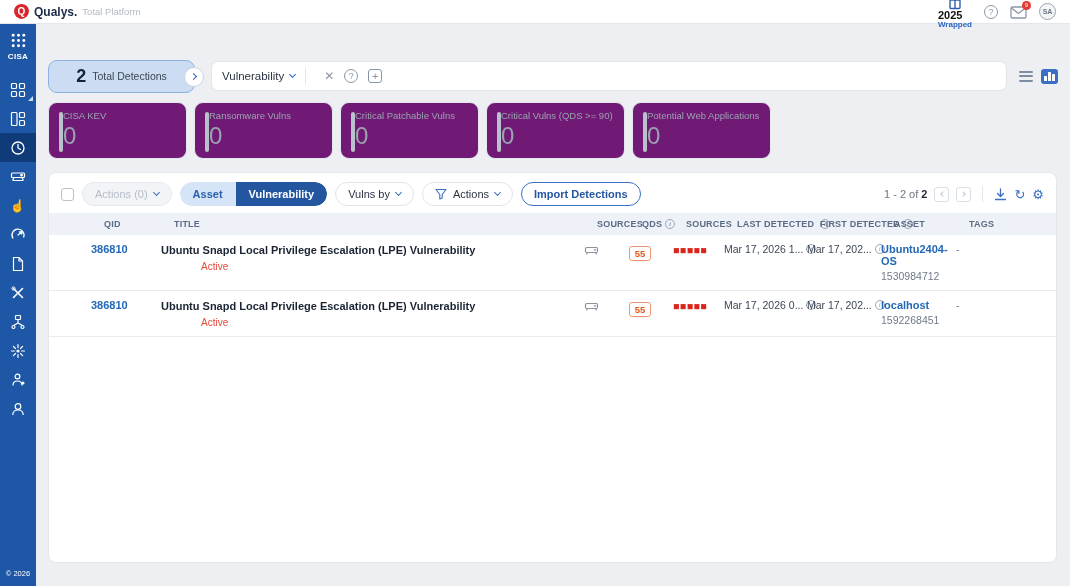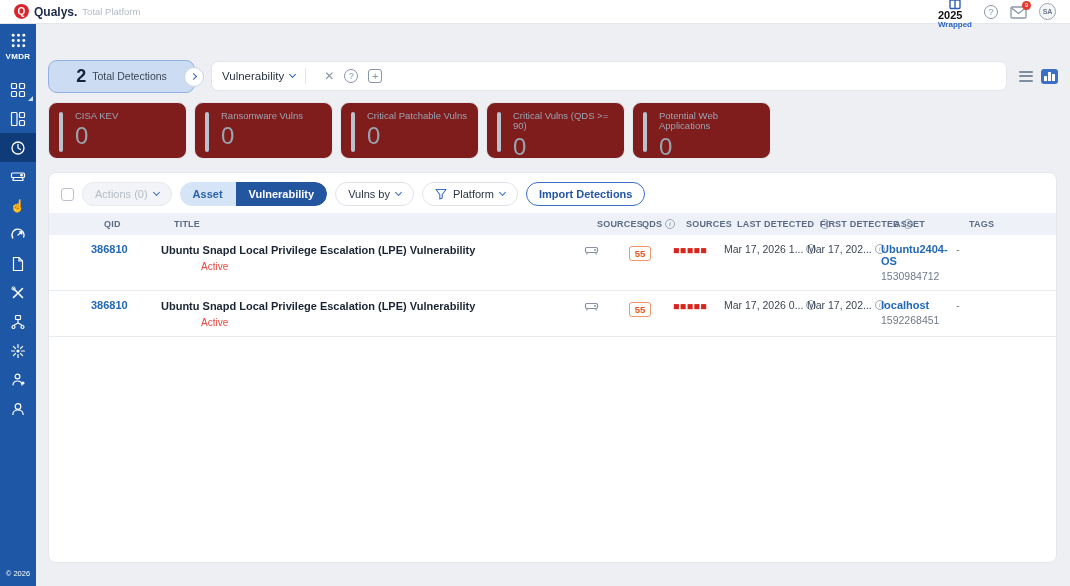--- a/index.html
+++ b/index.html
@@ -78,22 +78,22 @@
     font-size:11px; display:flex; align-items:center; justify-content:center; cursor:pointer; }
   .view-toggles { display:flex; align-items:center; gap:8px; margin-left:12px; flex:none; }
   .burger { display:flex; flex-direction:column; gap:2.5px; cursor:pointer; }
   .burger i { display:block; width:14px; height:2px; background:#7d8ea3; border-radius:1px; }
   .chart-toggle { width:17px; height:15px; background:#3a6fc4; border-radius:3px; display:flex;
     align-items:flex-end; justify-content:center; gap:1.5px; padding:2.5px; cursor:pointer; }
   .chart-toggle i { display:block; width:2.5px; background:#fff; border-radius:.5px; }
 
   
   .cards-row { display:flex; gap:7px; margin-top:9px; }
-  .sum-card { width:139px; height:57px; background:#7f1d1d; border:1px solid #e4e7ec; border-radius:9px;
-    padding:8px 10px; display:flex; gap:12px; cursor:pointer; }
+  .sum-card { width:139px; height:57px; background:#701a75; border:1px solid #e4e7ec; border-radius:9px;
+    padding:8px 10px; display:flex; gap:0; cursor:pointer; }
   .sum-bar { width:4px; height:40px; background:#b9c1cc; border-radius:2px; flex:none; margin-top:1px; }
   .sum-label { font-size:9.5px; color:#9aa3b0; line-height:1.1; }
   .sum-value { font-size:24px; color:#9aa3b0; font-weight:400; line-height:1; margin-top:3px; }
 
   
   .table-card { margin-top:13px; width:1009px; height:391px; background:#fff; border:1px solid #e4e7ec;
     border-radius:8px; overflow:hidden; }
   .tbl-toolbar { display:flex; align-items:center; padding:9px 12px 7px 12px; gap:8px; }
   .cb { width:13px; height:13px; border:1.3px solid #b9c1cc; border-radius:3px; background:#fff; cursor:pointer; }
   .btn { display:flex; align-items:center; gap:6px; font-size:11px; border-radius:15px; height:24px;
@@ -185,21 +185,21 @@
             <circle cx="13" cy="3" r="1.4"></circle>
           <circle cx="3" cy="8" r="1.4"></circle>
             <circle cx="8" cy="8" r="1.4"></circle>
             <circle cx="13" cy="8" r="1.4"></circle>
           <circle cx="3" cy="13" r="1.4"></circle>
             <circle cx="8" cy="13" r="1.4"></circle>
             <circle cx="13" cy="13" r="1.4"></circle>
         </g>
       </svg>
     </div>
-    <div class="vmdr-label">VMDR</div>
+    <div class="vmdr-label">CISA</div>
 
     <nav class="side-nav">
       <div class="side-item">
         <svg width="16" height="16" viewBox="0 0 16 16">
           <g fill="none" stroke="#fff" stroke-width="1.2">
             <rect x="1.5" y="1.5" width="5" height="5" rx="1"></rect>
               <rect x="9.5" y="1.5" width="5" height="5" rx="1"></rect>
             <rect x="1.5" y="9.5" width="5" height="5" rx="1"></rect>
               <rect x="9.5" y="9.5" width="5" height="5" rx="1"></rect>
           </g>
@@ -375,25 +375,45 @@
           <span class="seg-right">Vulnerability</span>
         </div>
         <button class="btn">
           <span>Vulns by</span>
           <i class="chev chev-down"></i>
         </button>
         <button class="btn">
           <svg width="12" height="12" viewBox="0 0 12 12">
             <path d="M1 1.5 h10 L7.2 6.5 v3.5 l-2.4 1 V6.5 z" fill="none" stroke="#3a6fc4" stroke-width="1.1" stroke-linejoin="round"></path>
           </svg>
-          <span>Platform</span>
+          <span>Actions</span>
           <i class="chev chev-down"></i>
         </button>
         <button class="btn btn-import">Import Detections</button>
 
+        <div class="toolbar-right">
+          <span class="pag-text">
+            <span>1 - 2 of</span>
+            <span class="pag-total">2</span>
+          </span>
+          <span class="pag-btn">
+              <i class="chev chev-left"></i>
+            </span>
+          <span class="pag-btn">
+              <i class="chev chev-right" style="border-color:#c0c8d2"></i>
+            </span>
+          <span class="tb-sep"></span>
+          <span class="icon-btn">
+            <svg width="13" height="13" viewBox="0 0 13 13">
+              <path d="M6.5 1 v7 M3.5 5.5 L6.5 8.5 L9.5 5.5 M1.5 11.5 h10" fill="none" stroke="#3a6fc4" stroke-width="1.3" stroke-linecap="round"></path>
+            </svg>
+          </span>
+          <span class="icon-btn">↻</span>
+          <span class="icon-btn">⚙</span>
+        </div>
       </div>
 
       <div class="tgrid thead">
         <span></span>
         <span class="th">QID</span>
         <span class="th">TITLE</span>
         <span class="th">SOURCES</span>
         <span class="th">
           <span>QDS</span>
           <span class="info-i">i</span>

